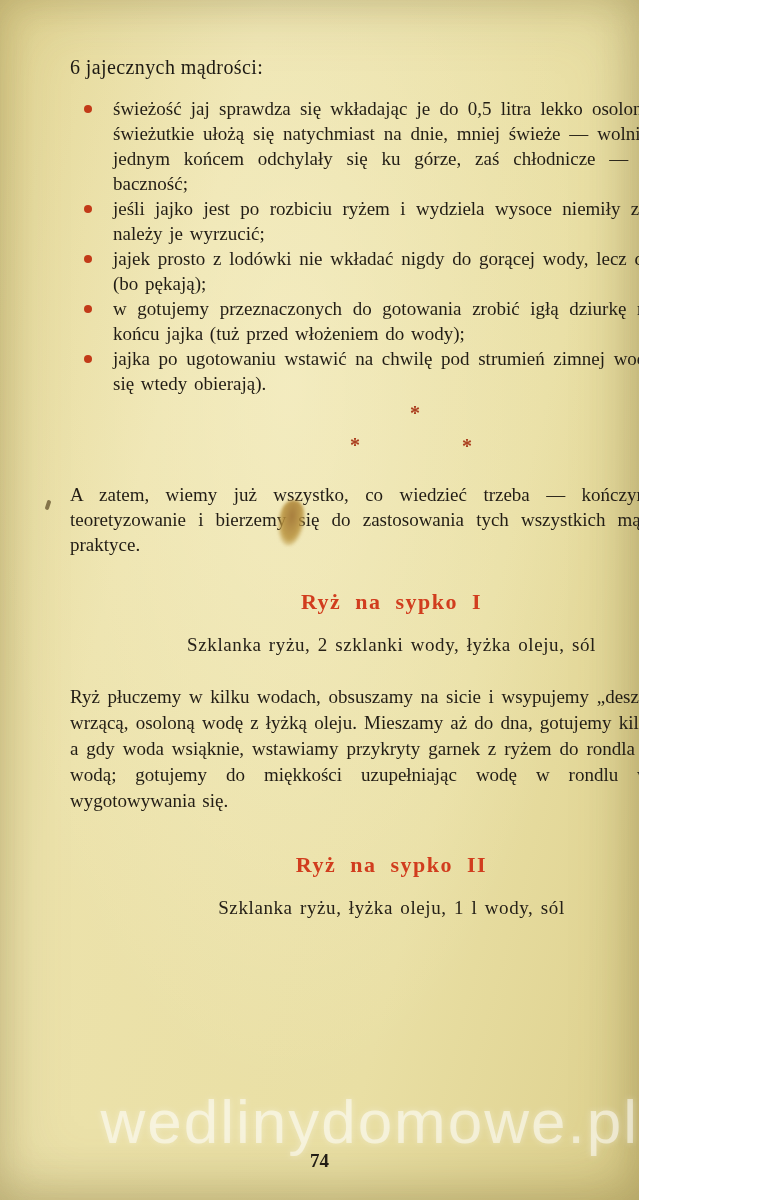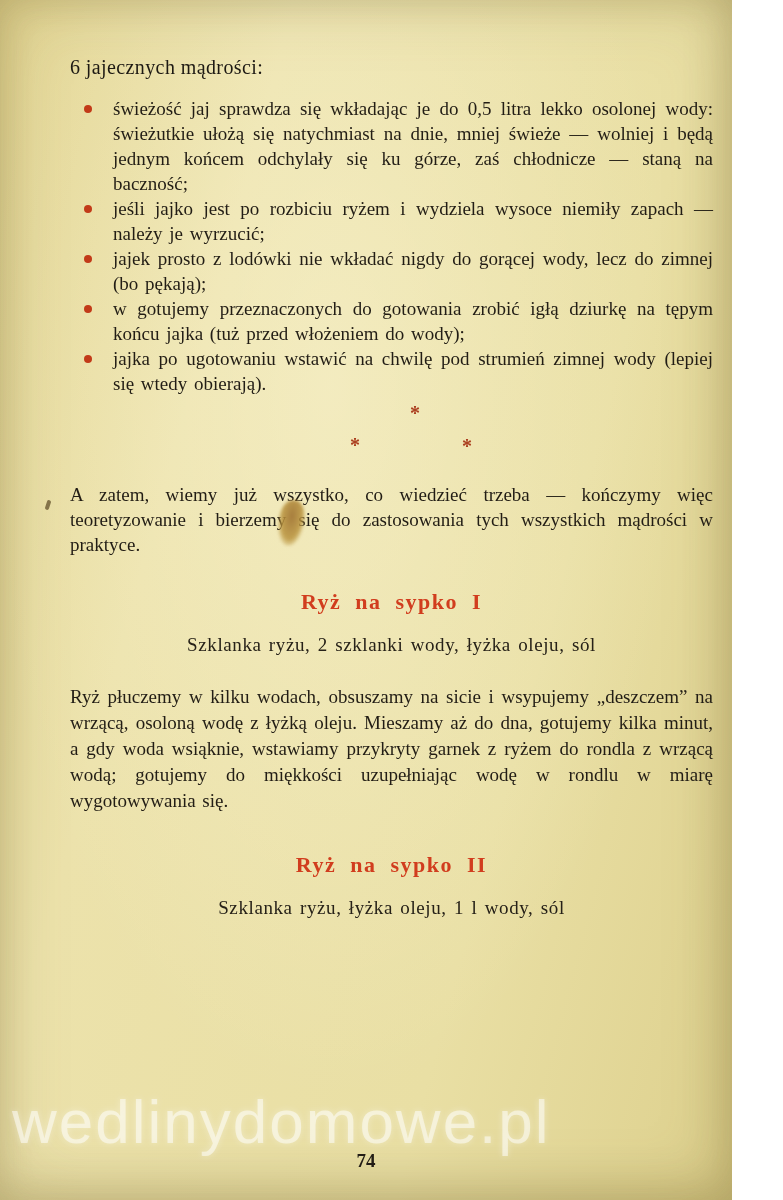--- a/index.html
+++ b/index.html
@@ -1,18 +1,18 @@
 <!DOCTYPE html>
 <html lang="pl"><head>
 <meta charset="utf-8">
 <style>
   html,body{margin:0;padding:0;}
   .page{
     position:relative;
-    width:732px;height:1200px;
+    width:639px;height:1200px;
     overflow:hidden;
     font-family:"Liberation Serif", serif;
     color:#221d15;
     background:
       radial-gradient(ellipse at 45% 32%, rgba(255,251,225,0.40), rgba(255,251,225,0) 62%),
       linear-gradient(105deg, #e3d695 0%, #ece2ab 28%, #e9dfa4 68%, #ddd08d 100%),
       #e8dda0;
     box-shadow:
       inset 0 0 70px rgba(120,100,40,0.22),
       inset -10px -14px 40px rgba(100,85,30,0.18),
@@ -113,21 +113,21 @@
     left:46px;top:500px;
     width:4px;height:10px;
     background:#6b5a33;
     border-radius:2px;
     transform:rotate(18deg);
     opacity:0.8;
   }
   .watermark{
     position:absolute;
     left:0;right:0;top:1086px;
-    text-align:left;
+    text-align:right;
     font-family:"Liberation Sans", sans-serif;
     font-size:62px;
     letter-spacing:2px;
     color:rgba(255,255,255,0.52);
     text-shadow:0 0 7px rgba(255,255,255,0.35);
     pointer-events:none;
     white-space:nowrap;
     padding-left:12px;
   }
   .page-number{

